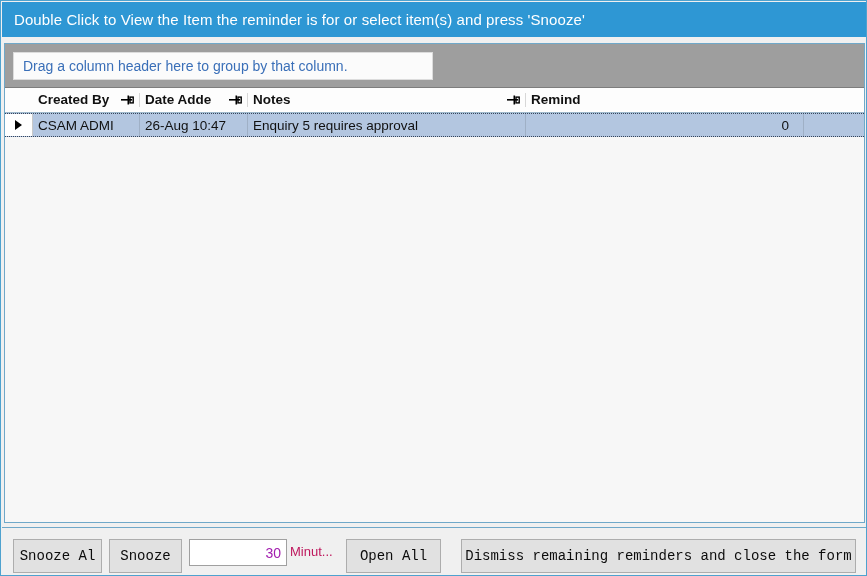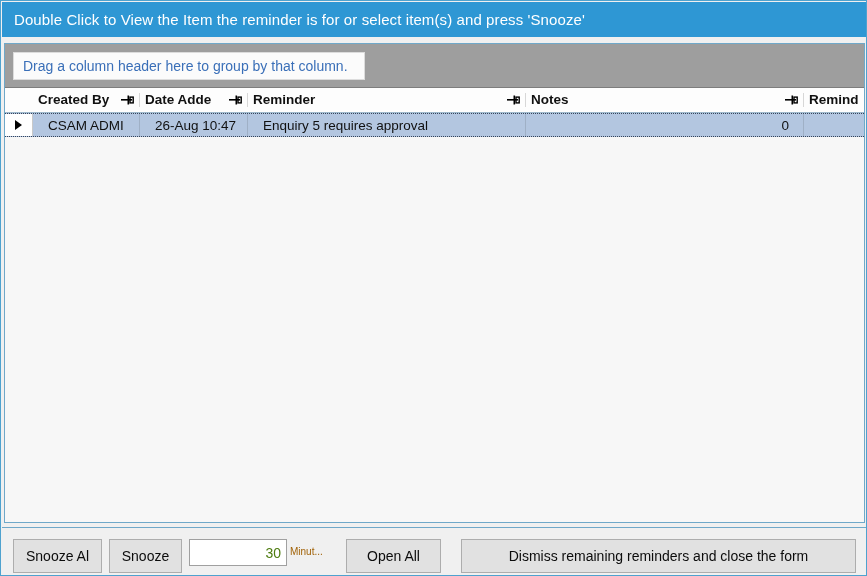--- a/index.html
+++ b/index.html
@@ -60,21 +60,21 @@
     position: relative;
     height: 44px;
     background: #9e9e9e;
     box-sizing: border-box;
     border-bottom: 1px solid #7d7d7d;
   }
   .group-box {
     position: absolute;
     left: 8px;
     top: 8px;
-    width: 352px;
+    width: 420px;
     height: 28px;
     background: #fbfbfb;
     border: 1px solid #dcdcdc;
     box-sizing: border-box;
     display: flex;
     align-items: center;
   }
   .group-box-text {
     color: #3a6fb8;
     font-size: 14px;
@@ -153,21 +153,21 @@
   .tri {
     width: 0; height: 0;
     border-top: 5px solid transparent;
     border-bottom: 5px solid transparent;
     border-left: 7px solid #000000;
   }
   .cell {
     box-sizing: border-box;
     display: flex;
     align-items: center;
-    padding: 0 15px;
+    padding: 0 5px;
     overflow: hidden;
     white-space: nowrap;
     border-right: 1px solid #9fb0c6;
   }
   .cell:last-child { border-right: none; }
   .cell.num { justify-content: flex-end; padding-right: 14px; }
 
   .empty-area {
     position: absolute;
     left: 0; right: 0;
@@ -195,21 +195,21 @@
     background: #f0f0f0;
     box-sizing: border-box;
     border-top: 1px solid #6fa8c9;
   }
 
   .btn {
     position: absolute;
     background: #e1e1e1;
     border: 1px solid #adadad;
     box-sizing: border-box;
-    font-family: Liberation Sans, sans-serif;
+    font-family: Liberation Mono, monospace;
     font-size: 14px;
     color: #0c0c0c;
     display: flex;
     align-items: center;
     justify-content: center;
     white-space: nowrap;
     overflow: hidden;
     padding: 16px 2px;
   }
 
@@ -222,34 +222,34 @@
     position: absolute;
     left: 187px;
     top: 11px;
     width: 98px;
     height: 27px;
     background: #ffffff;
     border: 1px solid #a0a0a0;
     box-sizing: border-box;
     font-family: "Liberation Sans", sans-serif;
     font-size: 14px;
-    color: #4d7c0f;
+    color: #a21caf;
     text-align: right;
     padding: 0 5px 0 2px;
     outline: none;
   }
 
   .minutes-label {
     position: absolute;
     left: 288px;
     top: 12px;
     width: 58px;
     height: 22px;
-    font-size: 10px;
-    color: #a16207;
+    font-size: 13px;
+    color: #be185d;
     white-space: nowrap;
     overflow: hidden;
     display: flex;
     align-items: center;
   }
 </style>
 </head>
 <body>
 
 <div class="window">
@@ -284,28 +284,20 @@
 
         <div class="hdr-cell" style="width:108px;flex:0 0 108px;">
           <span class="hdr-label">Date Adde</span>
           <svg class="pin" viewBox="0 0 13 11">
             <rect x="0" y="4.5" width="11" height="1.6" fill="#000"></rect>
             <rect x="6.5" y="1" width="1.6" height="9" fill="#000"></rect>
             <rect x="9" y="2.6" width="3.2" height="5.8" fill="none" stroke="#000" stroke-width="1.4"></rect>
           </svg>
         </div>
 
-        <div class="hdr-cell" style="width:278px;flex:0 0 278px;">
-          <span class="hdr-label">Reminder</span>
-          <svg class="pin" viewBox="0 0 13 11">
-            <rect x="0" y="4.5" width="11" height="1.6" fill="#000"></rect>
-            <rect x="6.5" y="1" width="1.6" height="9" fill="#000"></rect>
-            <rect x="9" y="2.6" width="3.2" height="5.8" fill="none" stroke="#000" stroke-width="1.4"></rect>
-          </svg>
-        </div>
 
         <div class="hdr-cell" style="width:278px;flex:0 0 278px;">
           <span class="hdr-label">Notes</span>
           <svg class="pin" viewBox="0 0 13 11">
             <rect x="0" y="4.5" width="11" height="1.6" fill="#000"></rect>
             <rect x="6.5" y="1" width="1.6" height="9" fill="#000"></rect>
             <rect x="9" y="2.6" width="3.2" height="5.8" fill="none" stroke="#000" stroke-width="1.4"></rect>
           </svg>
         </div>
 

